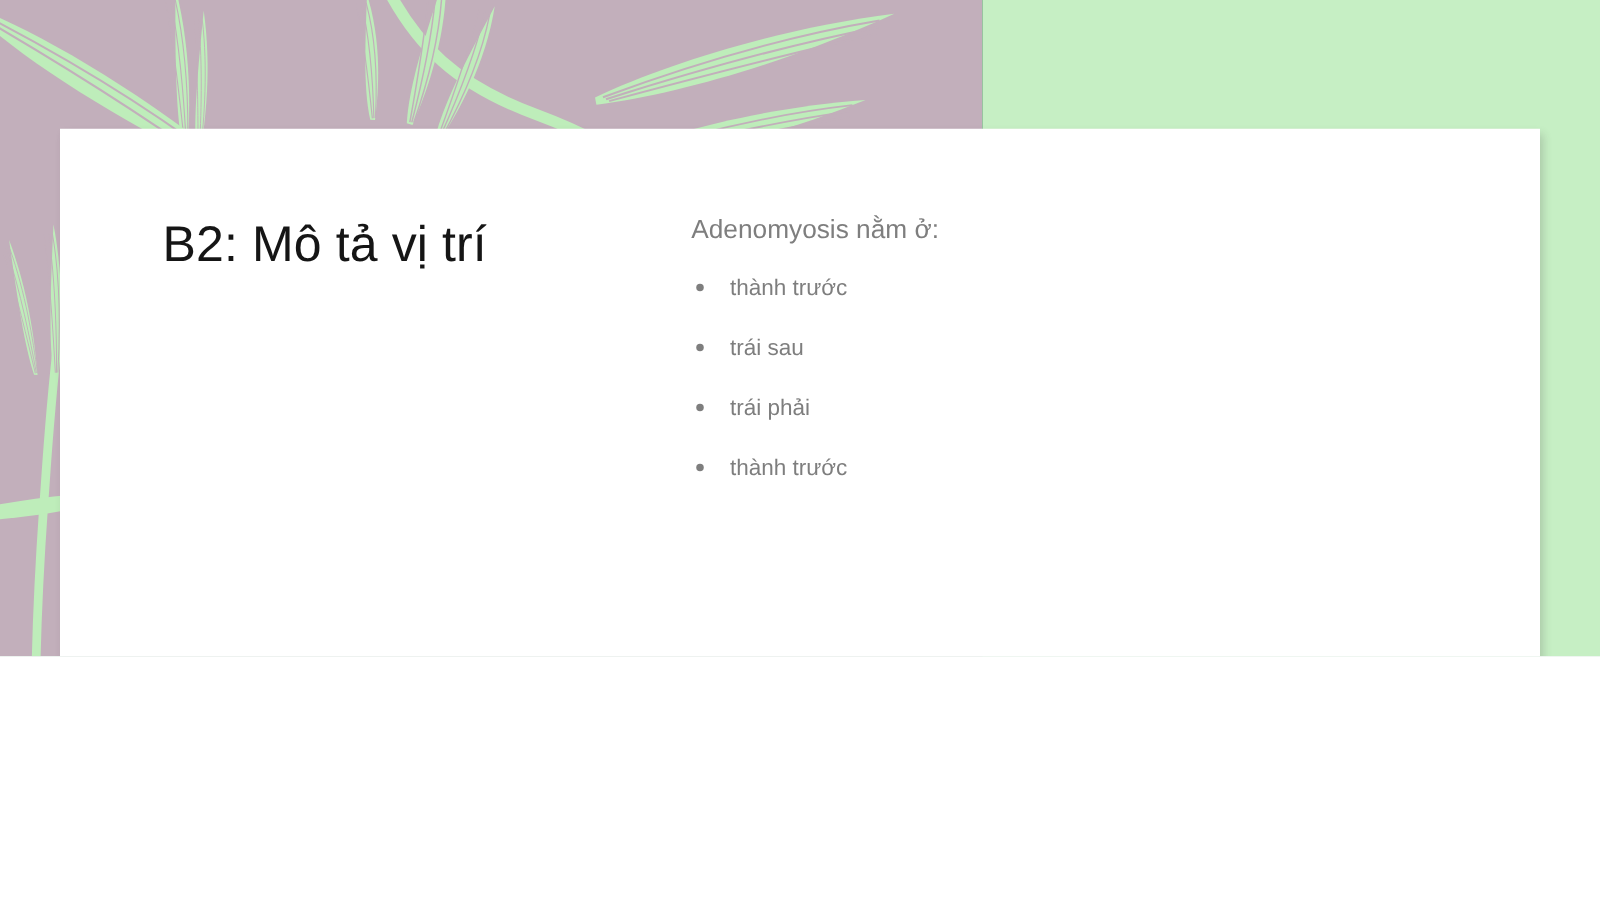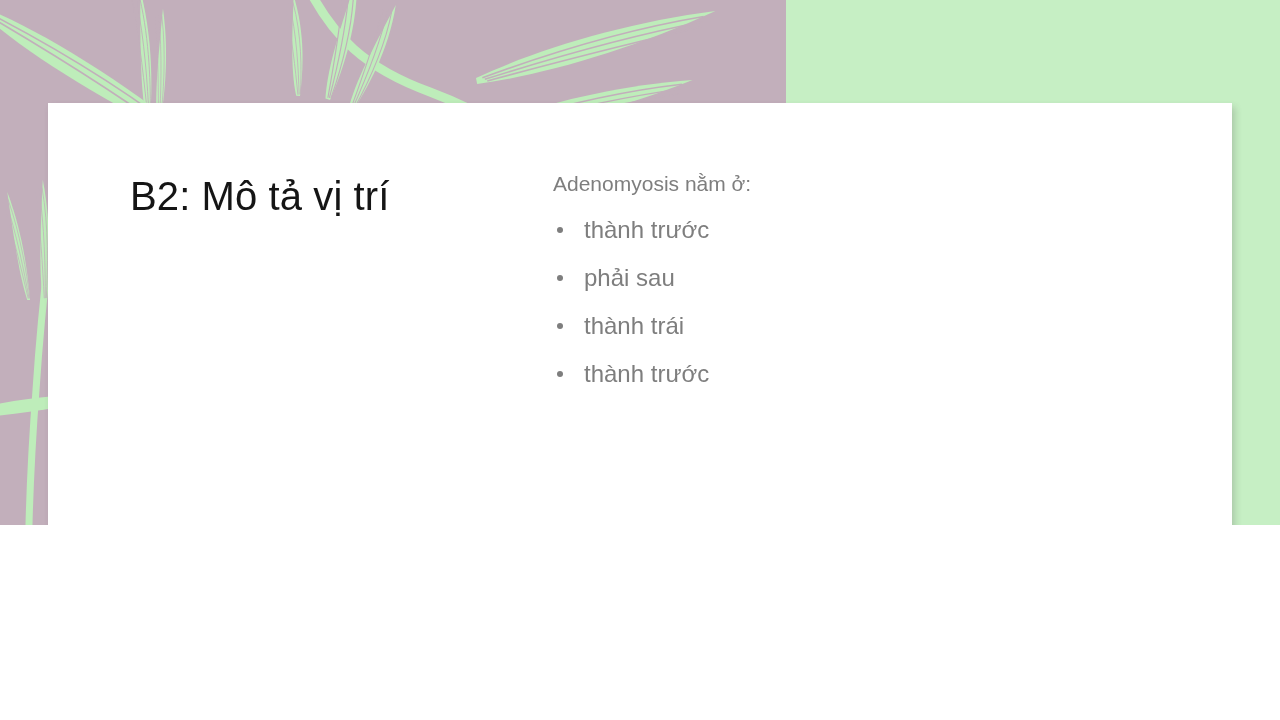--- a/index.html
+++ b/index.html
@@ -80,21 +80,21 @@
     margin: 0 0 9px 0;
     font-weight: 400;
   }
   ul.bullets {
     list-style: none;
     margin: 0;
     padding: 0;
   }
   ul.bullets li {
     position: relative;
-    font-size: 24px;
+    font-size: 18px;
     line-height: 48px;
     color: #7e7e7e;
     padding-left: 31px;
     font-weight: 400;
     white-space: nowrap;
   }
   ul.bullets li .dot {
     position: absolute;
     left: 4px;
     top: 21px;
@@ -254,25 +254,25 @@
 
       <p class="lead">Adenomyosis nằm ở:</p>
 
       <ul class="bullets">
         <li>
           <span class="dot"></span>
           <span>thành trước</span>
         </li>
         <li>
           <span class="dot"></span>
-          <span>phải sau</span>
-        </li>
-        <li>
-          <span class="dot"></span>
-          <span>thành trái</span>
+          <span>trái sau</span>
+        </li>
+        <li>
+          <span class="dot"></span>
+          <span>trái phải</span>
         </li>
         <li>
           <span class="dot"></span>
           <span>thành trước</span>
         </li>
       </ul>
 
     </div>
   </div>
 

